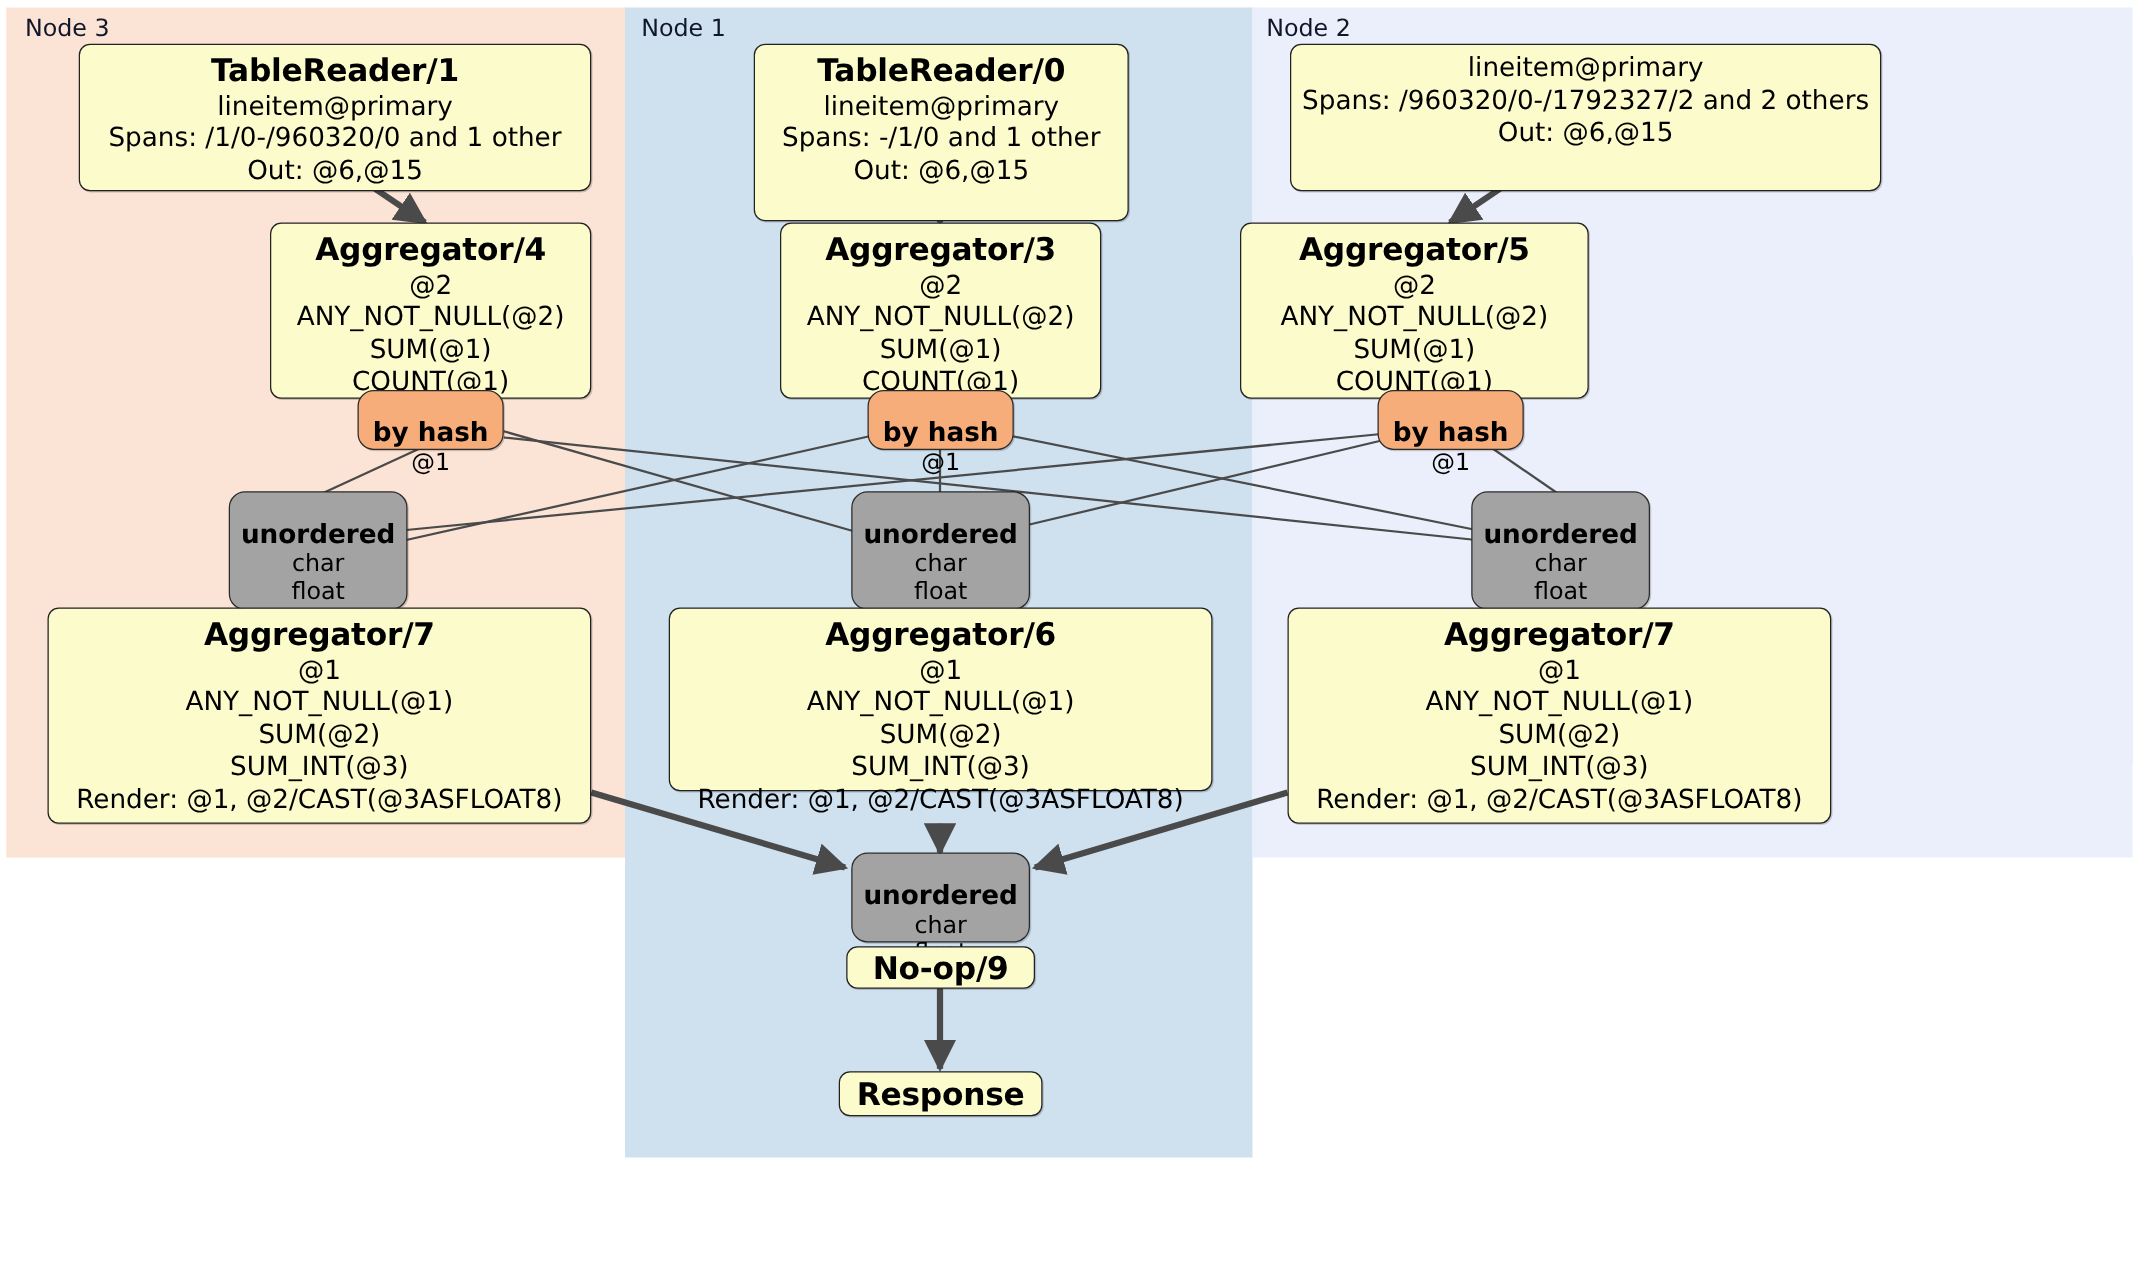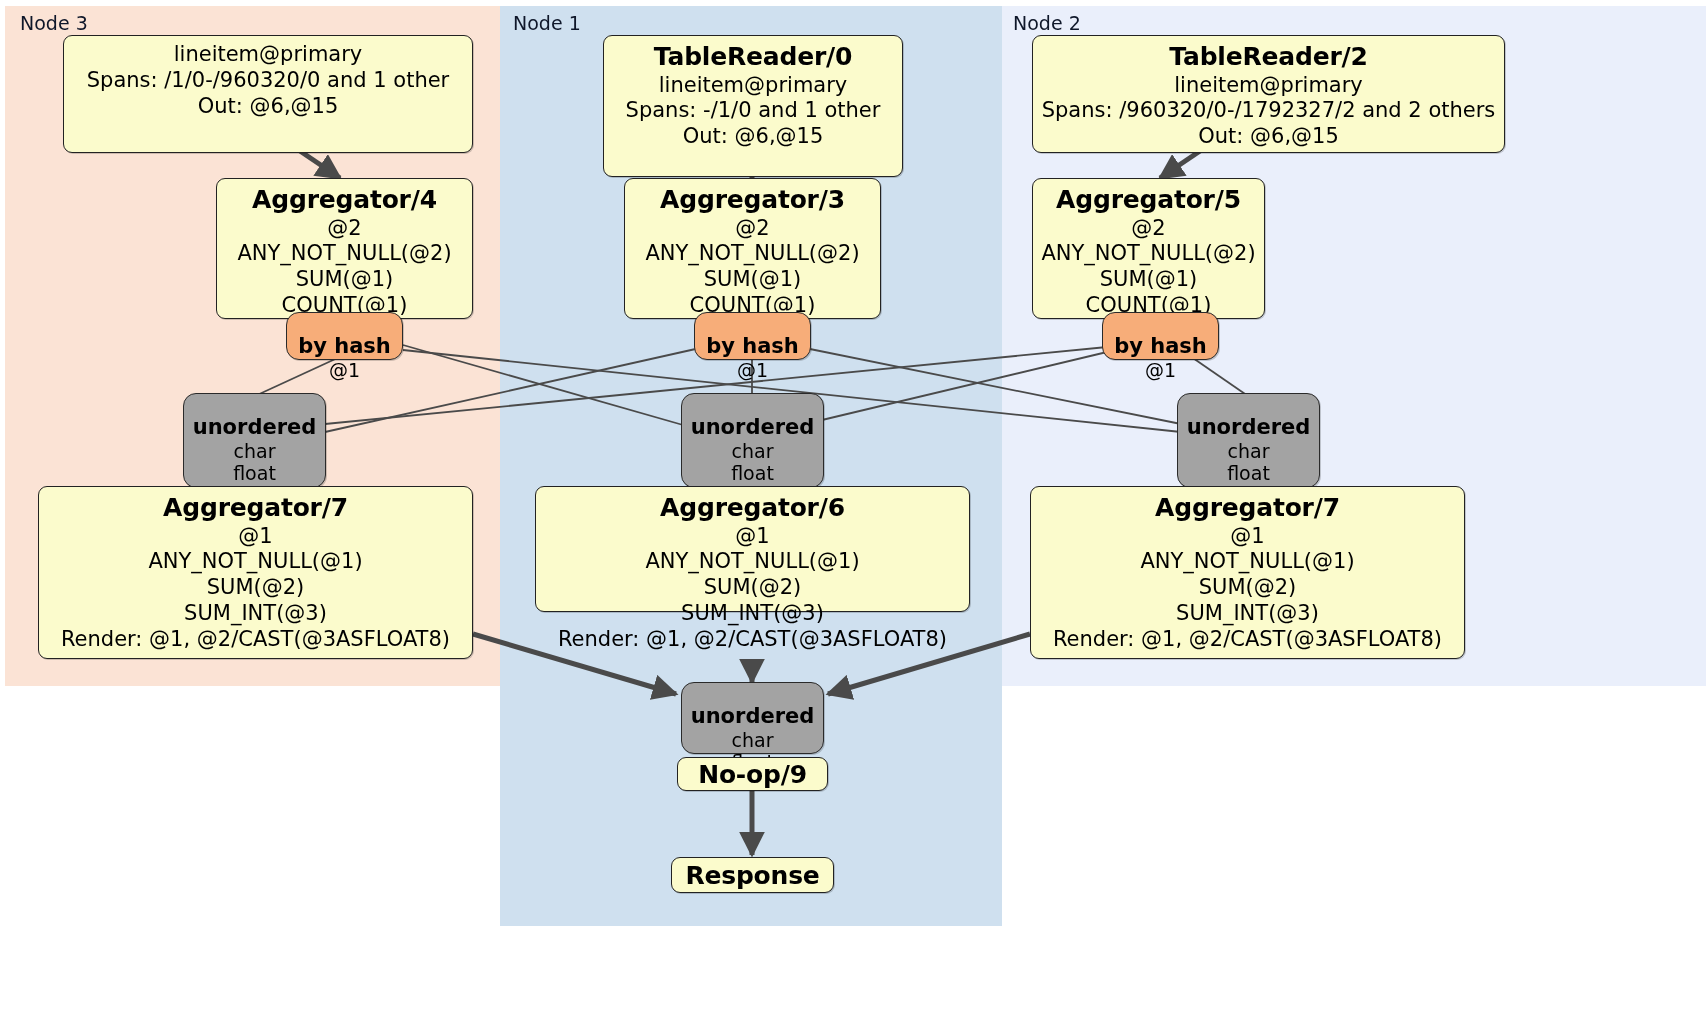--- a/index.html
+++ b/index.html
@@ -132,34 +132,34 @@
     <path d="M 1190 356 L 1248 396" stroke="#4a4a4a" stroke-width="1.8" fill="none"></path>
 
     <path d="M 473 634 L 676 694" stroke="#4a4a4a" stroke-width="5" fill="none" marker-end="url(#arrow)"></path>
     <path d="M 752 659 L 752 682" stroke="#4a4a4a" stroke-width="5" fill="none" marker-end="url(#arrow)"></path>
     <path d="M 1030 634 L 828 694" stroke="#4a4a4a" stroke-width="5" fill="none" marker-end="url(#arrow)"></path>
 
     <path d="M 752 790 L 752 855" stroke="#4a4a4a" stroke-width="5" fill="none" marker-end="url(#arrow)"></path>
   </svg>
 
   <div class="proc" style="left:63px; top:35px; width:410px; height:118px;">
+    <div class="title">TableReader/1</div>
     <div class="line">lineitem@primary</div>
     <div class="line">Spans: /1/0-/960320/0 and 1 other</div>
     <div class="line">Out: @6,@15</div>
   </div>
 
   <div class="proc" style="left:603px; top:35px; width:300px; height:142px;">
     <div class="title">TableReader/0</div>
     <div class="line">lineitem@primary</div>
     <div class="line">Spans: -/1/0 and 1 other</div>
     <div class="line">Out: @6,@15</div>
   </div>
 
   <div class="proc" style="left:1032px; top:35px; width:473px; height:118px;">
-    <div class="title">TableReader/2</div>
     <div class="line">lineitem@primary</div>
     <div class="line">Spans: /960320/0-/1792327/2 and 2 others</div>
     <div class="line">Out: @6,@15</div>
   </div>
 
   <div class="proc" style="left:216px; top:178px; width:257px; height:141px;">
     <div class="title">Aggregator/4</div>
     <div class="line">@2</div>
     <div class="line">ANY_NOT_NULL(@2)</div>
     <div class="line">SUM(@1)</div>
@@ -167,21 +167,21 @@
   </div>
 
   <div class="proc" style="left:624px; top:178px; width:257px; height:141px;">
     <div class="title">Aggregator/3</div>
     <div class="line">@2</div>
     <div class="line">ANY_NOT_NULL(@2)</div>
     <div class="line">SUM(@1)</div>
     <div class="line">COUNT(@1)</div>
   </div>
 
-  <div class="proc" style="left:1032px; top:178px; width:233px; height:141px;">
+  <div class="proc" style="left:992px; top:178px; width:279px; height:141px;">
     <div class="title">Aggregator/5</div>
     <div class="line">@2</div>
     <div class="line">ANY_NOT_NULL(@2)</div>
     <div class="line">SUM(@1)</div>
     <div class="line">COUNT(@1)</div>
   </div>
 
   <div class="router hash" style="left:286px; top:312px; width:117px; height:48px;">
     <div class="rtitle">by hash</div>
     <div class="rline">@1</div>
@@ -216,21 +216,21 @@
 
   <div class="proc" style="left:38px; top:486px; width:435px; height:173px;">
     <div class="title">Aggregator/7</div>
     <div class="line">@1</div>
     <div class="line">ANY_NOT_NULL(@1)</div>
     <div class="line">SUM(@2)</div>
     <div class="line">SUM_INT(@3)</div>
     <div class="line">Render: @1, @2/CAST(@3ASFLOAT8)</div>
   </div>
 
-  <div class="proc" style="left:535px; top:486px; width:435px; height:126px;">
+  <div class="proc" style="left:535px; top:486px; width:435px; height:147px;">
     <div class="title">Aggregator/6</div>
     <div class="line">@1</div>
     <div class="line">ANY_NOT_NULL(@1)</div>
     <div class="line">SUM(@2)</div>
     <div class="line">SUM_INT(@3)</div>
     <div class="line">Render: @1, @2/CAST(@3ASFLOAT8)</div>
   </div>
 
   <div class="proc" style="left:1030px; top:486px; width:435px; height:173px;">
     <div class="title">Aggregator/7</div>

